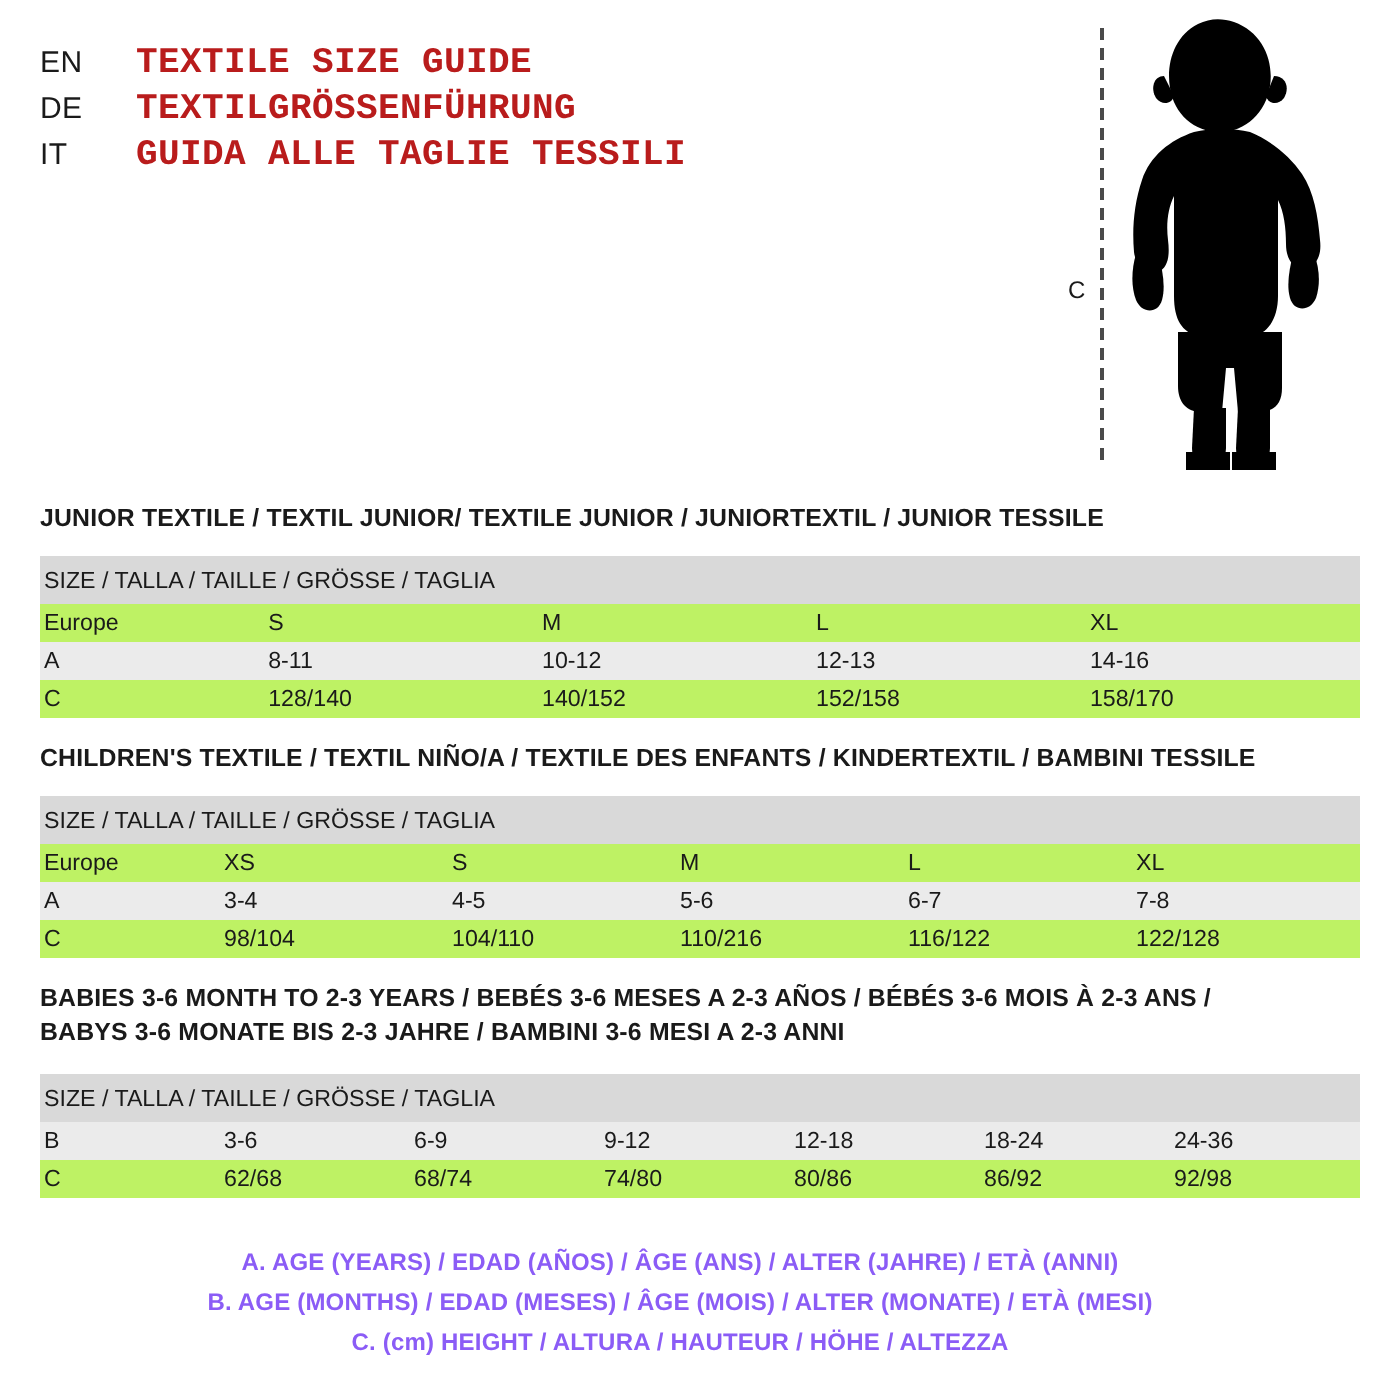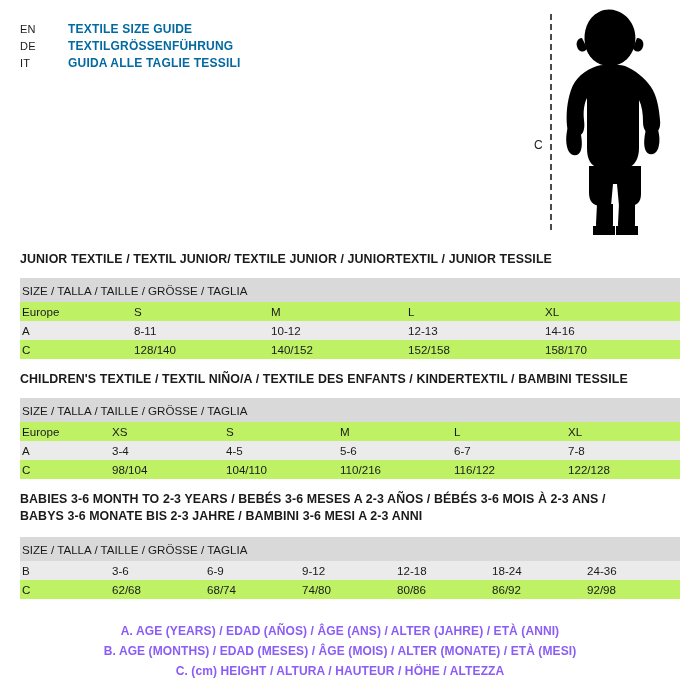--- a/index.html
+++ b/index.html
@@ -28,30 +28,31 @@
     left: 20px;
     width: 470px;
   }
   .header-row {
     display: flex;
     align-items: baseline;
     margin-bottom: 3px;
   }
   .lang-code {
     width: 48px;
-    font-size: 11px;
+    font-size: 15px;
     letter-spacing: 0.2px;
     color: #1a1a1a;
   }
   .lang-title {
-    font-size: 12px;
+    font-size: 18px;
     font-weight: bold;
     letter-spacing: 0.2px;
-    color: #0369a1;
+    color: #b91c1c;
     white-space: nowrap;
+    font-family: Liberation Mono, monospace;
   }
 
   
   .figure-area {
     position: absolute;
     top: 8px;
     left: 500px;
     width: 190px;
     height: 228px;
   }

